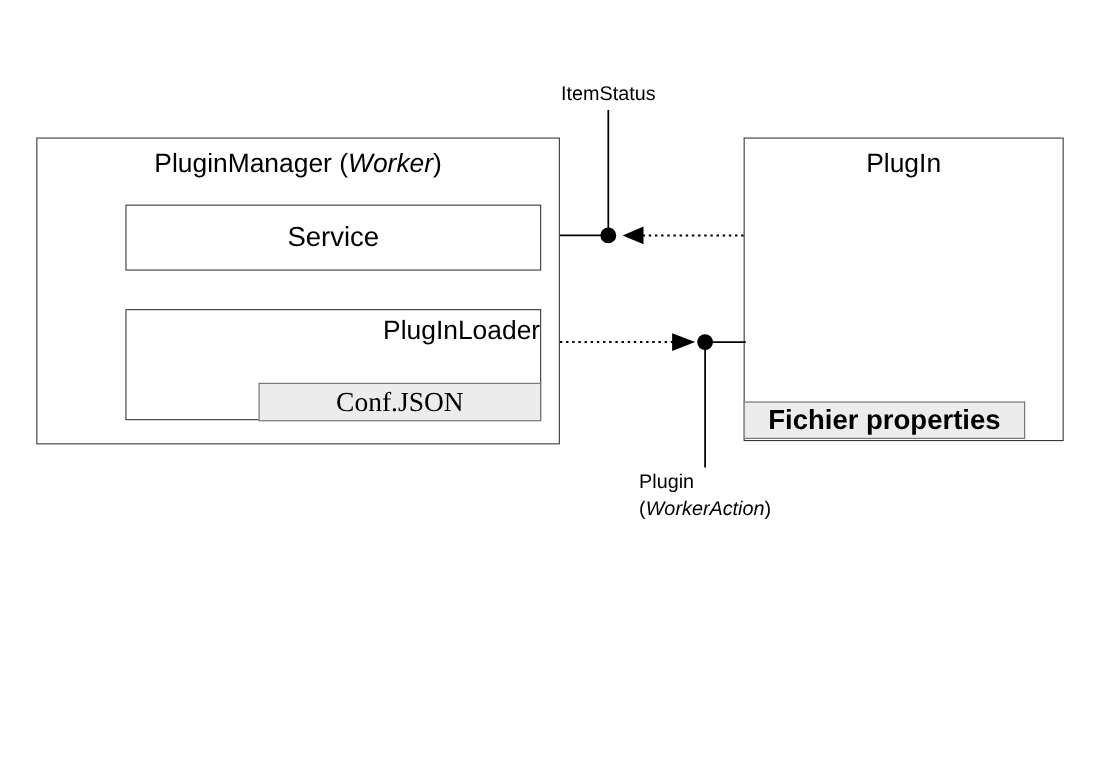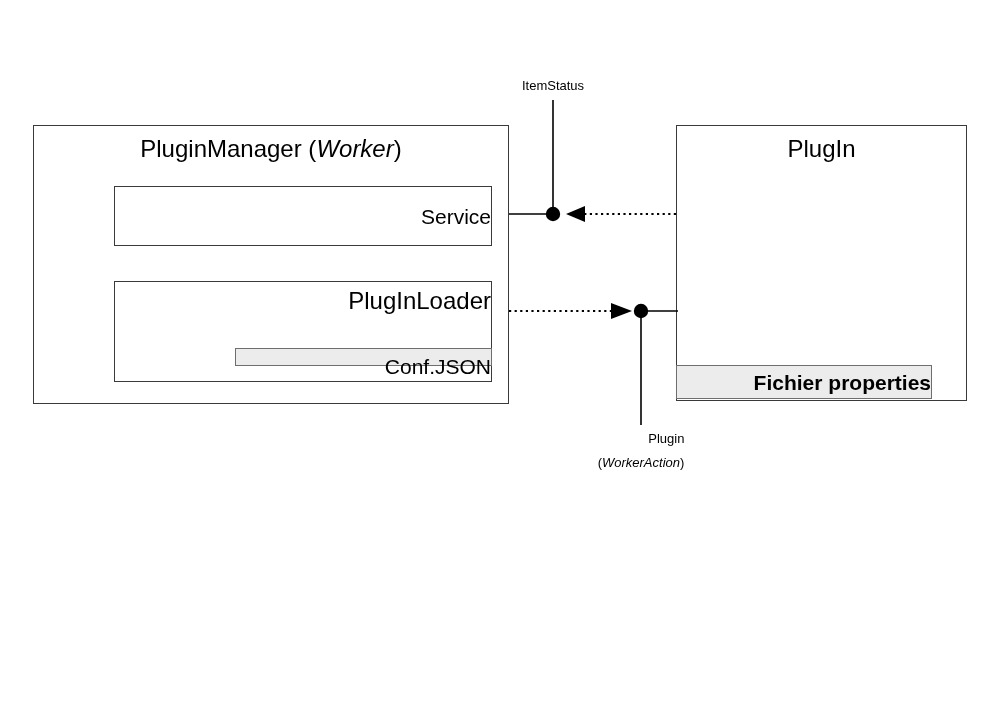--- a/index.html
+++ b/index.html
@@ -34,30 +34,30 @@
     right: 0;
     text-align: center;
     font-size: 24px;
     line-height: 23px;
     white-space: nowrap;
   }
   .center-label {
     position: absolute;
     left: 0;
     right: 0;
-    text-align: right;
-    font-size: 21px;
+    text-align: center;
+    font-size: 25px;
     line-height: 23px;
     white-space: nowrap;
   }
   .free-label {
     position: absolute;
-    font-size: 13px;
+    font-size: 18px;
     line-height: 23.5px;
-    text-align: right;
+    text-align: left;
     white-space: nowrap;
     transform: translateX(-50%);
   }
   .em {
     font-style: italic;
   }
   svg.overlay {
     position: absolute;
     left: 0;
     top: 0;
@@ -78,21 +78,21 @@
   </div>
 
   <div class="box" style="left:114px; top:186px; width:378px; height:60px;">
     <div class="center-label" style="top:18px;">Service</div>
   </div>
 
   <div class="box" style="left:114px; top:281px; width:378px; height:101px;">
     <div class="box-title" style="top:7px;text-align:right;">PlugInLoader</div>
   </div>
 
-  <div class="box box-shaded" style="left:235px; top:348px; width:257px; height:18px;">
+  <div class="box box-shaded" style="left:235px; top:348px; width:257px; height:35px;font-family:Liberation Serif, serif;">
     <div class="center-label" style="top:6px;">Conf.JSON</div>
   </div>
 
   <div class="box" style="left:676px; top:125px; width:291px; height:276px;">
     <div class="box-title" style="top:11px;">PlugIn</div>
   </div>
 
 
   <div class="box box-shaded" style="left:676px; top:365px; width:256px; height:34px;">
     <div class="center-label" style="top:5px;font-weight:bold;">Fichier properties</div>

